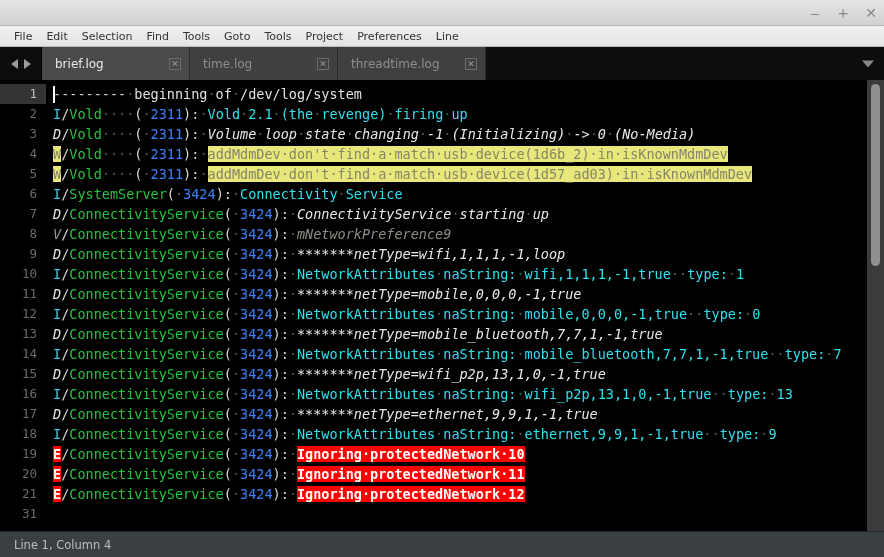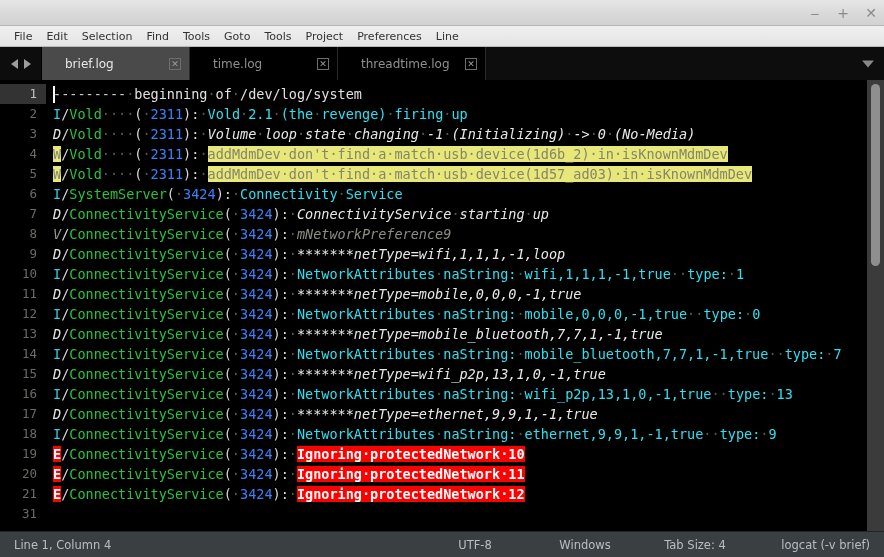--- a/index.html
+++ b/index.html
@@ -59,26 +59,26 @@
     border-right: 1px solid #000;
   }
   .arrow-l, .arrow-r {
     width: 0; height: 0; border-top: 5px solid transparent;
     border-bottom: 5px solid transparent;
   }
   .arrow-l { border-right: 7px solid #9d9d9d; }
   .arrow-r { border-left: 7px solid #9d9d9d; }
   .tab {
     width: 148px; display: flex; align-items: center;
-    padding: 0 8px 0 23px; position: relative;
+    padding: 0 8px 0 13px; position: relative;
     background: #3c3c3c; cursor: default;
     border-right: 1px solid #2a2a2a;
   }
   .tab.active { background: #4a4a4a; }
-  .tab.inactive { background: #000000; }
+  .tab.inactive { background: #404040; }
   .tab-label {
     flex: 1; font-size: 12px; color: #8f8f8f; white-space: nowrap;
     overflow: hidden; text-overflow: ellipsis;
   }
   .tab.active .tab-label { color: #e8e8e8; }
   .tab-close {
     width: 12px; height: 12px; flex: 0 0 12px;
     border: 1px solid #6d6d6d; color: #9b9b9b;
     font-size: 9px; line-height: 10px; text-align: center;
     margin-left: 6px; cursor: default;
@@ -266,21 +266,15 @@
         <div class="line"><span class="t-lvl-e">E</span><span class="t-slash">/</span><span class="t-tag">ConnectivityService</span><span class="t-paren">(</span><span class="sp">·</span><span class="t-pid">3424</span><span class="t-paren">)</span><span class="t-colon">:</span><span class="sp">·</span><span class="t-msg-e">Ignoring·protectedNetwork·12</span></div>
         <div class="line">&nbsp;</div>
       </div>
     <div class="vscroll">
       <div class="vscroll-thumb"></div>
     </div>
   </div>
 
   <div class="statusbar">
     <div class="status-left">Line 1, Column 4</div>
-    <div class="status-right">
-      <div class="status-cell st-enc">UTF-8</div>
-      <div class="status-cell st-eol">Windows</div>
-      <div class="status-cell st-tab">Tab Size: 4</div>
-      <div class="status-cell st-syn">logcat (-v brief)</div>
-    </div>
   </div>
 
 </div>
 
 </body></html>

